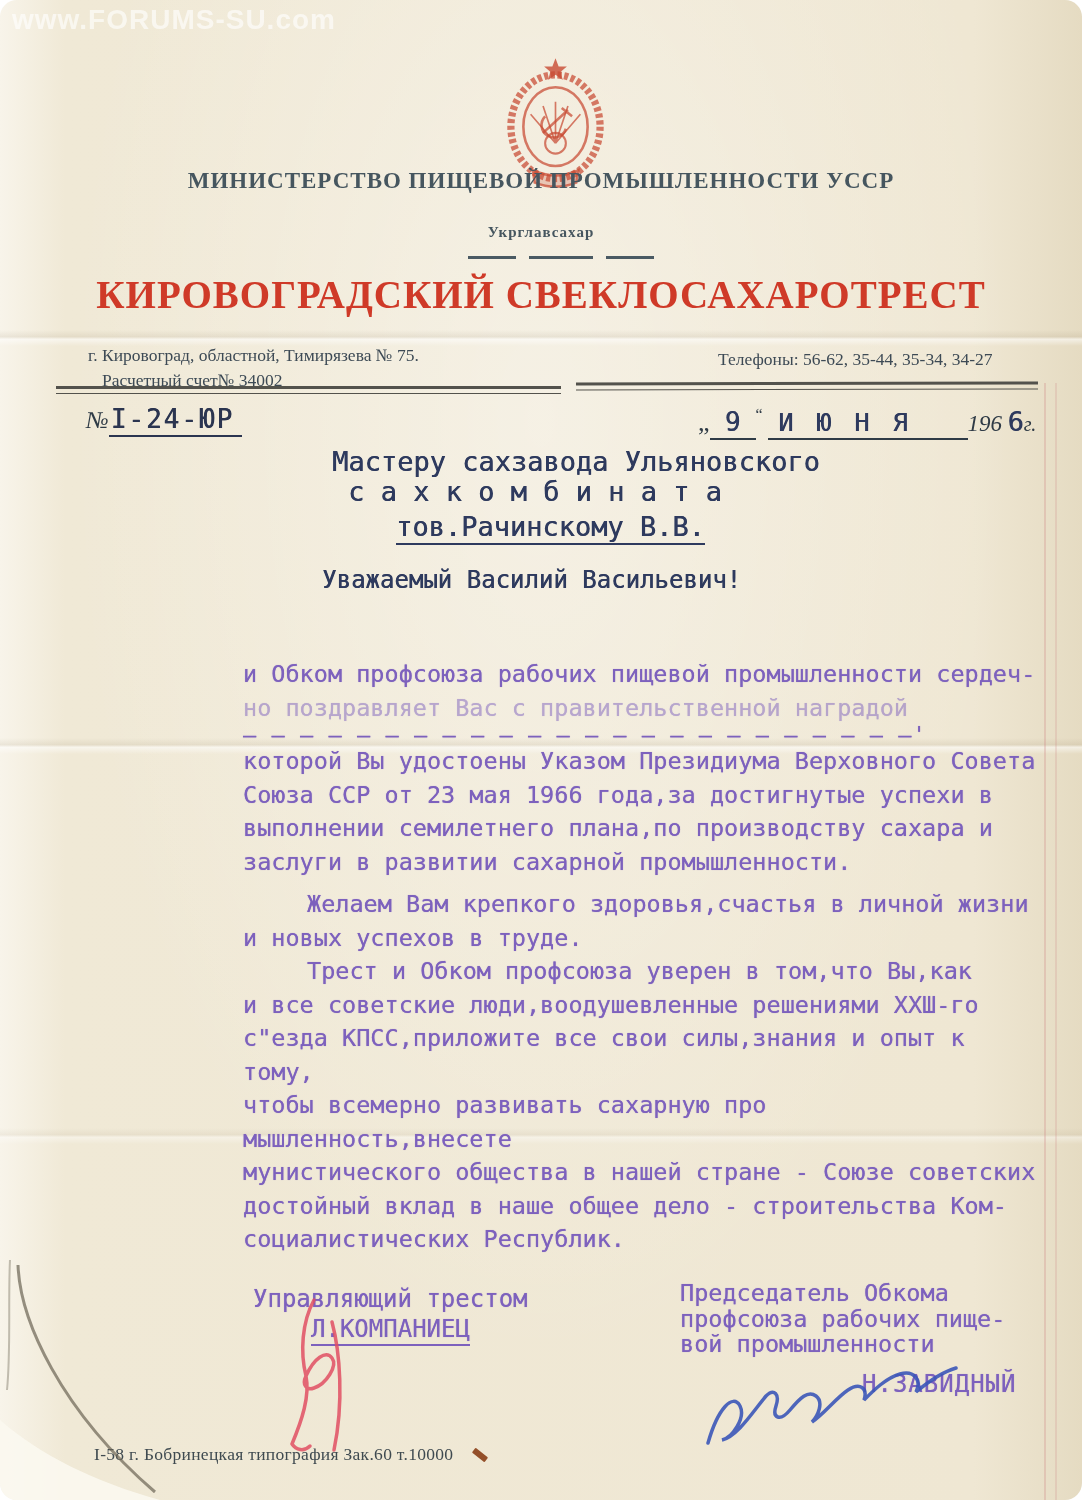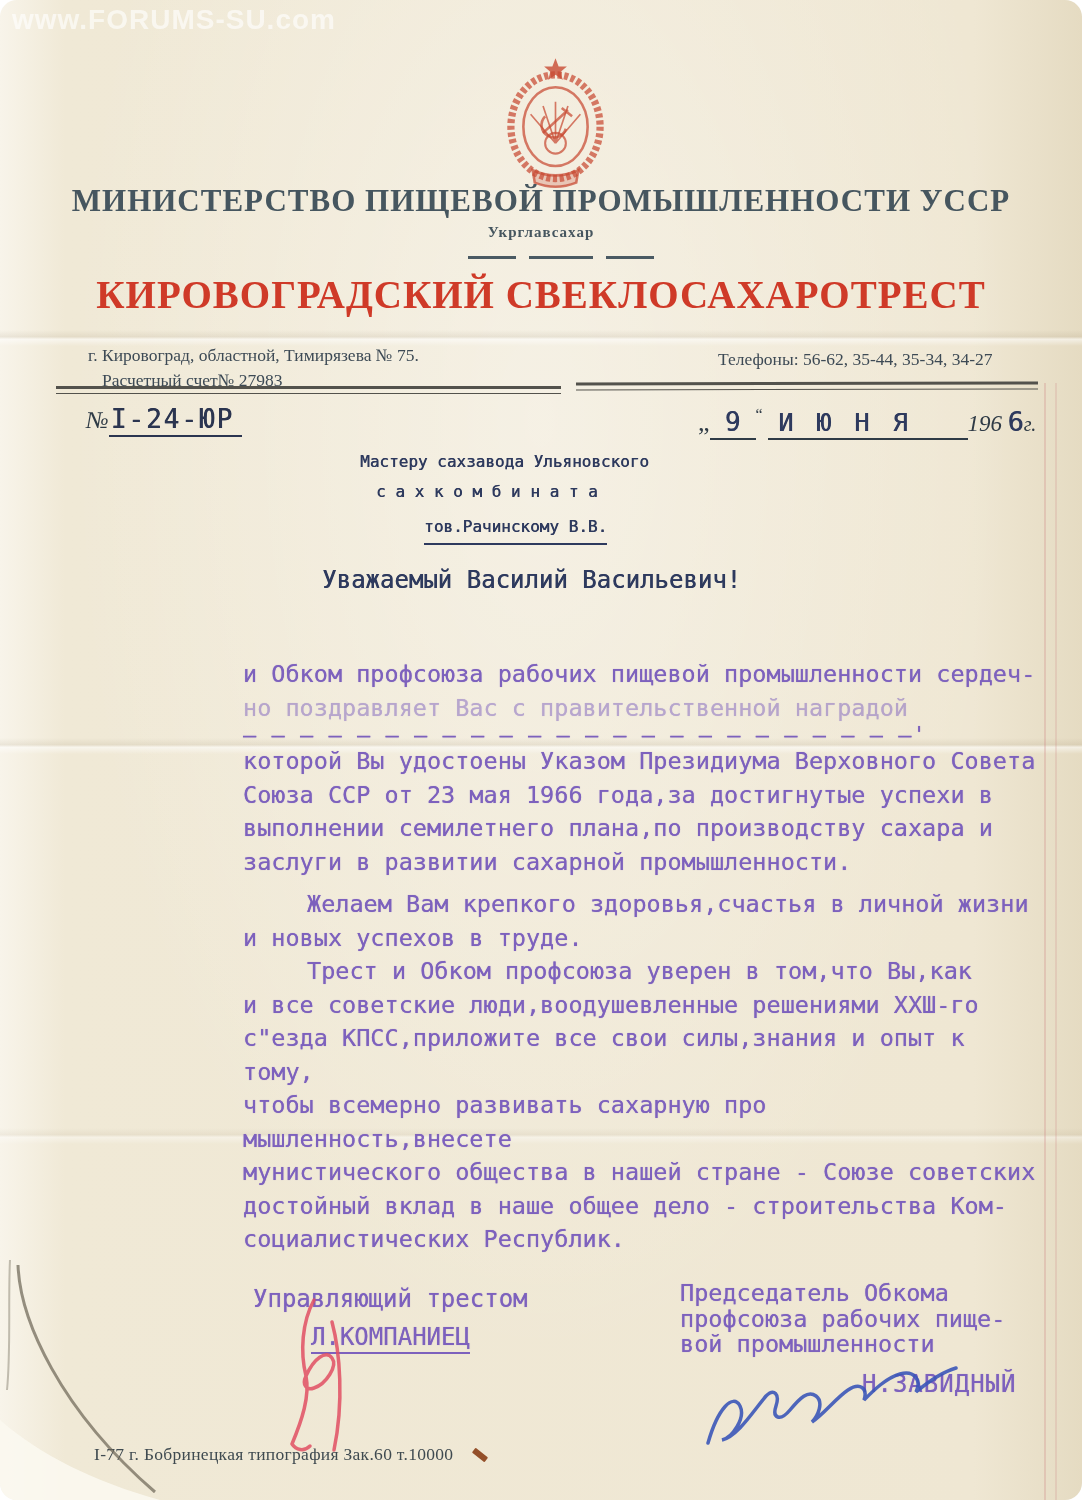--- a/index.html
+++ b/index.html
@@ -11,22 +11,22 @@
       linear-gradient(90deg,#f8f4ea 0%,#f0e9d6 6%,#efe7d3 90%,#e5dbc2 100%),
       #efe7d3;
     border-radius: 17px;
   }
   .crease-h{position:absolute;left:0;right:0;height:16px;pointer-events:none;
     background:linear-gradient(180deg,transparent,rgba(120,100,70,.10) 42%,rgba(255,255,255,.55) 58%,transparent);}
   .vline{position:absolute;width:2px;pointer-events:none;background:rgba(205,130,130,.28);}
   .watermark{position:absolute;left:12px;top:4px;font-family:"Liberation Sans","DejaVu Sans",sans-serif;
     font-weight:bold;font-size:28px;letter-spacing:1px;color:rgba(255,255,255,.62);}
   .emblem{position:absolute;left:493px;top:52px;}
-  .ministry{position:absolute;left:0;top:183px;width:100%;text-align:center;
-    font-size:31px;font-weight:bold;color:#46565f;letter-spacing:1px;}
+  .ministry{position:absolute;left:0;top:168px;width:100%;text-align:center;
+    font-size:23px;font-weight:bold;color:#46565f;letter-spacing:1px;}
   .department{position:absolute;left:0;top:224px;width:100%;text-align:center;
     font-size:15px;font-weight:bold;color:#46565f;letter-spacing:1px;}
   .dept-underline{position:absolute;left:468px;top:256px;width:186px;height:3px;
     background:linear-gradient(90deg,#4a5a63 0 26%,transparent 26% 33%,#4a5a63 33% 67%,transparent 67% 74%,#4a5a63 74% 100%);}
   .org{position:absolute;left:0;top:272px;width:100%;text-align:center;
     font-size:39px;font-weight:bold;color:#cf3a28;letter-spacing:1px;}
   .addr{position:absolute;left:88px;top:343px;font-size:17.5px;color:#3d4a55;line-height:25px;}
   .addr .l2{margin-left:14px;}
   .phones{position:absolute;left:718px;top:349px;font-size:17.5px;color:#3d4a55;}
   .hrule{position:absolute;height:4px;border-top:3px solid #53524c;border-bottom:1.5px solid #53524c;}
@@ -42,34 +42,34 @@
   .date .q1{font-size:26px;}
   .date .day{display:inline-block;width:46px;text-align:center;font-size:26px;
     border-bottom:2px solid #2f3b46;padding-bottom:1px;}
   .date .q2{font-size:16px;vertical-align:top;}
   .date .month{display:inline-block;font-size:25px;border-bottom:2px solid #2f3b46;
     padding:0 10px 1px 10px;letter-spacing:4px;}
   .date .blank{display:inline-block;width:46px;border-bottom:2px solid #2f3b46;height:24px;vertical-align:bottom;}
   .date .yprint{font-style:italic;font-size:23px;}
   .date .ytyped{font-size:27px;}
   .date .ysuf{font-style:italic;font-size:20px;}
-  .recipient{position:absolute;left:360px;top:447px;font-size:16px;line-height:30px;}
+  .recipient{position:absolute;left:332px;top:447px;font-size:27px;line-height:30px;}
   .recipient .l2{margin-left:16px;}
   .recipient .l3{margin-left:64px;margin-top:5px;}
   .recipient .uline{border-bottom:2.5px solid #2e3a5e;padding-bottom:1px;display:inline-block;}
   .salutation{position:absolute;left:322px;top:566px;font-size:24px;}
   .letter-body{position:absolute;left:243px;top:658px;width:800px;font-size:23.5px;line-height:33.5px;
     color:#7d61bd;text-shadow:0 0 .7px rgba(125,97,189,.85);}
   .tl-ind{padding-left:64px;}
   .tl-faded{opacity:.5;filter:blur(.4px);}
   .tl-award{color:#3d4878;line-height:30px;margin-top:3px;text-shadow:.5px 0 currentColor;}
   .tl-dash{line-height:20px;letter-spacing:1px;font-size:22px;}
   .tl-gap{margin-top:9px;}
   .sig-left{position:absolute;left:253px;top:1285px;font-size:24px;color:#7d61bd;text-shadow:0 0 .7px rgba(125,97,189,.85);}
-  .sig-left .name{margin-left:58px;margin-top:10px;}
+  .sig-left .name{margin-left:58px;margin-top:2px;}
   .sig-left .uline{border-bottom:2.5px solid #7d61bd;padding-bottom:1px;display:inline-block;}
   .sig-right{position:absolute;left:680px;top:1281px;font-size:23.5px;line-height:25.5px;
     color:#7d61bd;text-shadow:0 0 .7px rgba(125,97,189,.85);}
   .sig-right-name{position:absolute;left:862px;top:1370px;font-size:24px;color:#7d61bd;
     letter-spacing:1px;text-shadow:0 0 .7px rgba(125,97,189,.85);}
   .pen{position:absolute;pointer-events:none;}
   .footer{position:absolute;left:94px;top:1444px;font-size:17.5px;color:#3f4a50;letter-spacing:.3px;}
   .print-mark{position:absolute;left:472px;top:1452px;width:16px;height:6px;background:#94502a;
     transform:rotate(38deg);border-radius:1px;}
   .corner{position:absolute;left:0;top:1260px;}
@@ -100,21 +100,21 @@
     </g>
   </svg>
 
   <div class="ministry">МИНИСТЕРСТВО ПИЩЕВОЙ ПРОМЫШЛЕННОСТИ УССР</div>
   <div class="department">Укрглавсахар</div>
   <div class="dept-underline"></div>
   <div class="org">КИРОВОГРАДСКИЙ  СВЕКЛОСАХАРОТРЕСТ</div>
 
   <div class="addr">
     <div>г. Кировоград, областной, Тимирязева № 75.</div>
-    <div class="l2">Расчетный счет№  27983</div>
+    <div class="l2">Расчетный счет№  34002</div>
   </div>
   <div class="phones">Телефоны: 56-62, 35-44, 35-34, 34-27</div>
 
   <div class="hrule hrule-left"></div>
   <div class="hrule hrule-right"></div>
 
   <div class="ref">
     <span class="ref-label">№</span><span class="ref-value">I-24-ЮР</span>
   </div>
   <div class="date">
@@ -160,21 +160,21 @@
   </div>
   <div class="sig-right-name mono">Н.ЗАВИДНЫЙ</div>
 
   <svg class="pen" style="left:262px;top:1292px;" width="150" height="165" viewBox="0 0 150 165">
     <path d="M52,8 C40,30 38,60 44,84 C48,104 40,128 30,152 M44,84 C52,66 64,58 70,66 C76,74 64,92 52,96 C44,99 40,92 44,84 M70,30 C78,60 82,110 72,158 M30,152 C34,158 42,160 48,154" fill="none" stroke="#e04f63" stroke-width="3.5" stroke-linecap="round" opacity=".85"></path>
   </svg>
   <svg class="pen" style="left:688px;top:1338px;" width="330" height="120" viewBox="0 0 330 120">
     <path d="M20,105 C30,70 45,55 52,68 C58,80 44,100 34,102 C50,98 66,72 78,58 C86,50 92,56 88,68 C84,80 92,84 102,72 C112,60 120,52 128,58 C136,64 130,78 124,84 C136,76 148,60 160,52 C172,44 180,50 176,62 C186,52 198,40 212,36 C226,32 234,42 228,54 C240,44 254,34 268,30" fill="none" stroke="#3b57b8" stroke-width="3.5" stroke-linecap="round" opacity=".9"></path>
   </svg>
 
-  <div class="footer">I-77 г. Бобринецкая типография  Зак.60 т.10000</div>
+  <div class="footer">I-58 г. Бобринецкая типография  Зак.60 т.10000</div>
   <div class="print-mark"></div>
 
   <svg class="corner" width="240" height="240" viewBox="0 0 240 240">
     <path d="M0,160 C40,195 95,222 160,240 L0,240 Z" fill="#fbf8ef" opacity=".9"></path>
     <path d="M18,5 C20,60 60,150 155,232" fill="none" stroke="#6b6454" stroke-width="3" opacity=".7"></path>
     <path d="M10,0 C8,40 11,90 7,130" fill="none" stroke="#8a8374" stroke-width="2" opacity=".5"></path>
   </svg>
 
 </div>
 

